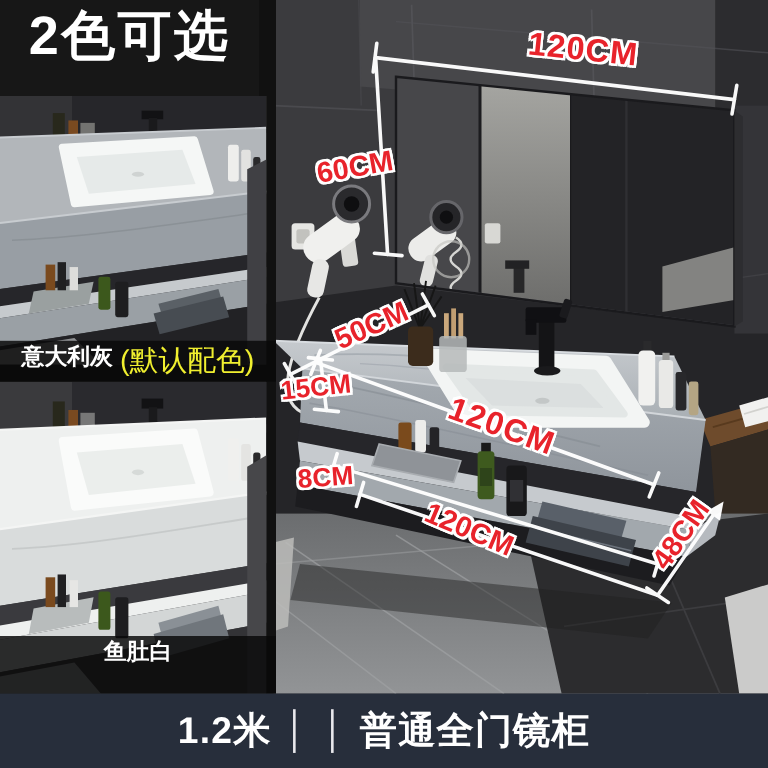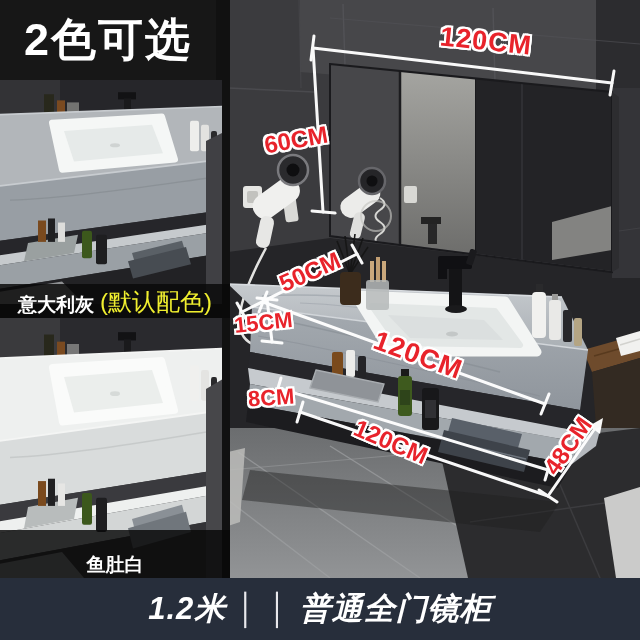--- a/index.html
+++ b/index.html
@@ -8,37 +8,37 @@
     --note-yellow:#f0ef2f;
     --badge-bg:#171717;
   }
   *{margin:0;padding:0;box-sizing:border-box;}
   body{background:#000;font-family:"Liberation Sans","DejaVu Sans",sans-serif;}
   #stage{position:relative;width:640px;height:640px;overflow:hidden;background:#3b3b3e;}
 
   
   .left-col{position:absolute;left:0;top:0;width:230px;height:578px;background:#111;z-index:30;}
   .badge{position:absolute;left:0;top:0;width:216px;height:80px;background:var(--badge-bg);
-         display:flex;align-items:center;justify-content:center;}
+         display:flex;justify-content:center;}
   .badge span{color:#fff;font-size:45px;font-weight:900;letter-spacing:2px;}
   .photo{position:absolute;left:0;width:222px;overflow:hidden;background:#333;}
   .photo svg{display:block;width:100%;height:100%;}
   .photo.gray{--wall:#333336;--wallR:#404044;--top:#b2b6ba;--front:#989ea4;--edge:#c8ccd0;
               --shelf:#c6cacd;--shelff:#9aa0a5;--floor:#8e9092;}
   .photo.white{--wall:#3a3a3d;--wallR:#47474a;--top:#eef0ef;--front:#d9dcdc;--edge:#f4f5f4;
                --shelf:#eef0ef;--shelff:#d3d6d6;--floor:#a4a6a8;}
   .variant-label{position:absolute;left:0;width:230px;background:rgba(10,10,10,.84);
-                 display:flex;align-items:flex-end;justify-content:center;gap:6px;z-index:35;}
+                 display:flex;align-items:flex-start;justify-content:center;gap:6px;z-index:35;}
   .variant-label .vname{color:#fff;font-size:19px;font-weight:800;}
   .variant-label .vnote{color:var(--note-yellow);font-size:24px;font-weight:400;}
 
   
   .caption{position:absolute;left:0;top:578px;width:640px;height:62px;background:var(--caption-bg);
            display:flex;align-items:center;justify-content:center;gap:10px;z-index:40;}
-  .caption span{color:#fff;font-size:31px;font-weight:800;letter-spacing:1px;white-space:nowrap;font-style:italic;}
+  .caption span{color:#fff;font-size:31px;font-weight:800;letter-spacing:1px;white-space:nowrap;}
   .caption .divider{font-weight:400;font-size:30px;padding:0 1px;color:#e8e8ec;}
 
   
   .scene{position:absolute;inset:0;}
   .scene svg{display:block;}
 
   
   .dim{position:absolute;color:var(--dim-red);font-weight:900;z-index:20;white-space:nowrap;
        transform-origin:center;
        text-shadow:-2px -2px 0 #fff,2px -2px 0 #fff,-2px 2px 0 #fff,2px 2px 0 #fff,

